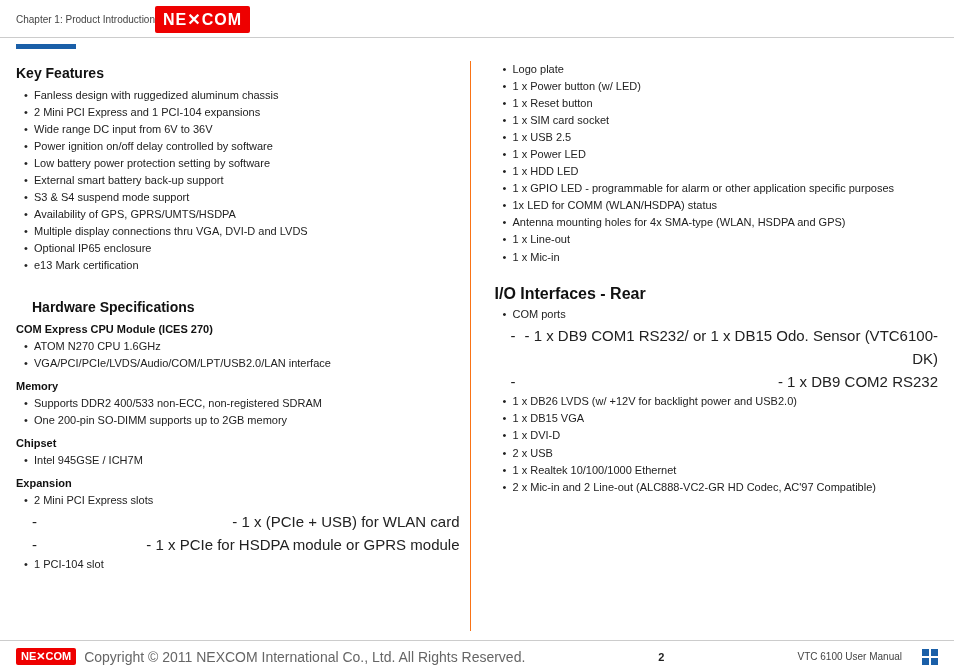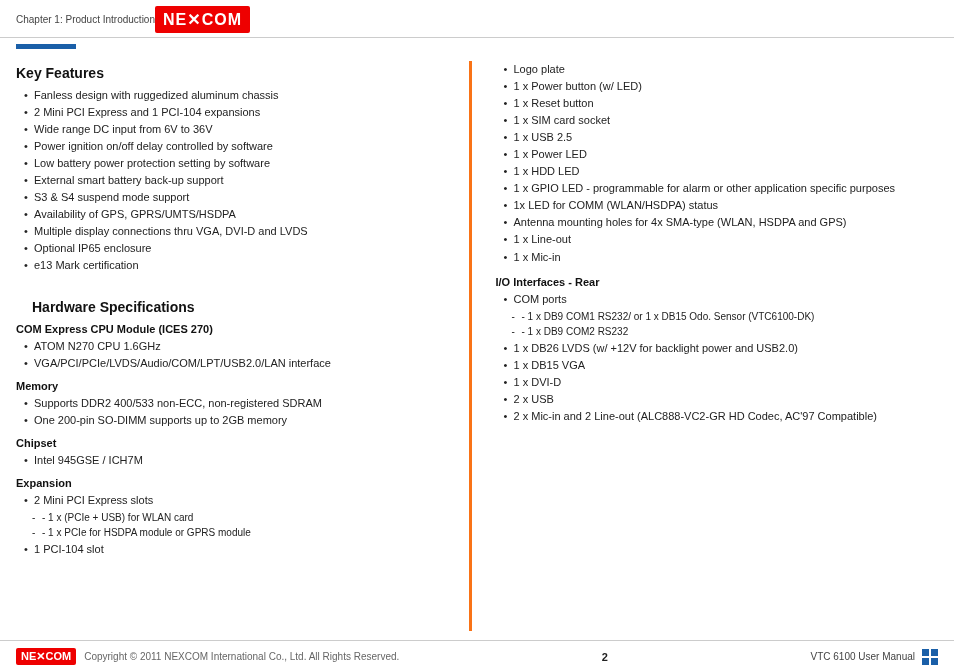--- a/index.html
+++ b/index.html
@@ -51,21 +51,21 @@
     .content {
       display: flex;
       padding: 12px 16px 0 16px;
       gap: 20px;
       height: calc(672px - 90px);
     }
 
     .col-left {
       flex: 1;
       padding-right: 10px;
-      border-right: 3px solid #f97316;
+      border-right: 1px solid #f97316;
     }
     .col-right {
       flex: 1;
       padding-left: 4px;
     }
 
     h2 {
       font-size: 14px;
       font-weight: bold;
       color: #111;
@@ -97,24 +97,25 @@
       left: 0;
       color: #222;
     }
 
     .sub-list {
       list-style: none;
       padding-left: 16px;
       margin-top: 1px;
     }
     .sub-list li {
-      font-size: 10px;
+      font-size: 15px;
       line-height: 1.55;
       position: relative;
       padding-left: 10px;
+      text-align: right;
     }
     .sub-list li::before {
       content: "-";
       position: absolute;
       left: 0;
     }
 
     
     .footer {
       position: absolute;
@@ -132,36 +133,36 @@
       background: #e00;
       padding: 2px 5px;
       border-radius: 2px;
     }
     .footer-logo-text {
       font-size: 11px;
       font-weight: bold;
       color: #fff;
     }
     .footer-copyright {
-      font-size: 10px;
+      font-size: 14px;
       color: #666;
     }
     .footer-page {
       font-size: 11px;
       font-weight: bold;
       color: #222;
     }
     .footer-manual {
       font-size: 10px;
       color: #444;
     }
     .footer-right {
       display: flex;
       align-items: center;
-      gap: 7px;
+      gap: 20px;
     }
     .footer-grid-icon {
       width: 16px;
       height: 16px;
     }
   </style>
 </head>
 <body>
 
 <div class="header">
@@ -236,33 +237,34 @@
       <li>1 x USB 2.5</li>
       <li>1 x Power LED</li>
       <li>1 x HDD LED</li>
       <li>1 x GPIO LED - programmable for alarm or other application specific purposes</li>
       <li>1x LED for COMM (WLAN/HSDPA) status</li>
       <li>Antenna mounting holes for 4x SMA-type (WLAN, HSDPA and GPS)</li>
       <li>1 x Line-out</li>
       <li>1 x Mic-in</li>
     </ul>
 
-    <h3 style="font-size:11px;margin-top:10px;">I/O Interfaces - Rear</h3>
+    <h3 style="font-size:16px;margin-top:19px;">I/O Interfaces - Rear</h3>
     <ul class="bullet-list">
       <li>COM ports</li>
     </ul>
     <ul class="sub-list">
       <li>- 1 x DB9 COM1 RS232/ or 1 x DB15 Odo. Sensor (VTC6100-DK)</li>
       <li>- 1 x DB9 COM2 RS232</li>
     </ul>
     <ul class="bullet-list">
       <li>1 x DB26 LVDS (w/ +12V for backlight power and USB2.0)</li>
       <li>1 x DB15 VGA</li>
       <li>1 x DVI-D</li>
       <li>2 x USB</li>
+      <li>1 x Realtek 10/100/1000 Ethernet</li>
       <li>2 x Mic-in and 2 Line-out (ALC888-VC2-GR HD Codec, AC'97 Compatible)</li>
     </ul>
 
   </div>
 </div>
 
 <div class="footer">
   <div style="display:flex;align-items:center;gap:8px;">
     <div class="footer-logo-box">
       <span class="footer-logo-text">NE<span style="font-weight:bold;">✕</span>COM</span>

